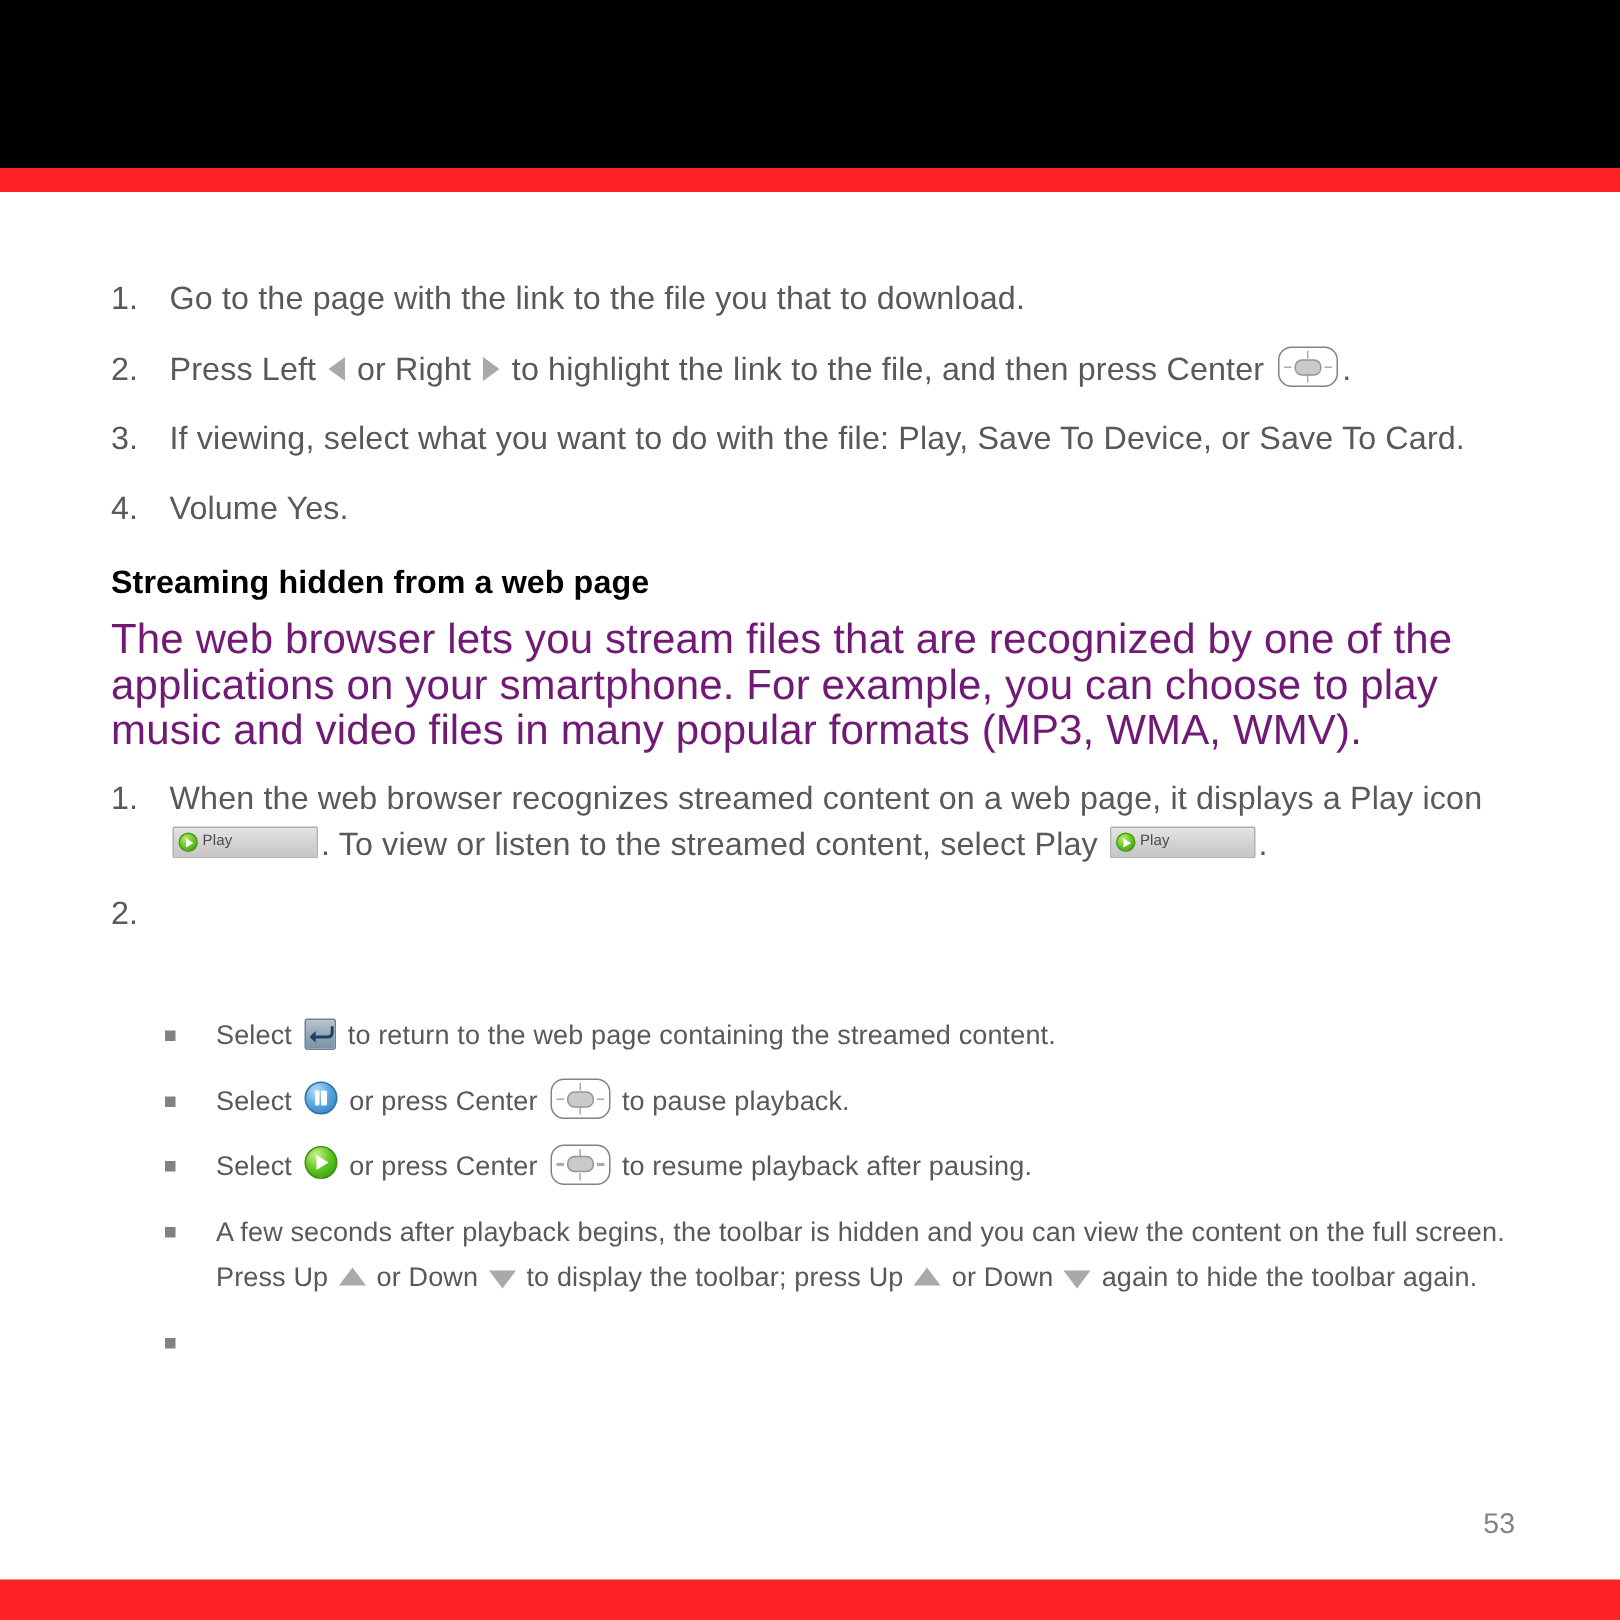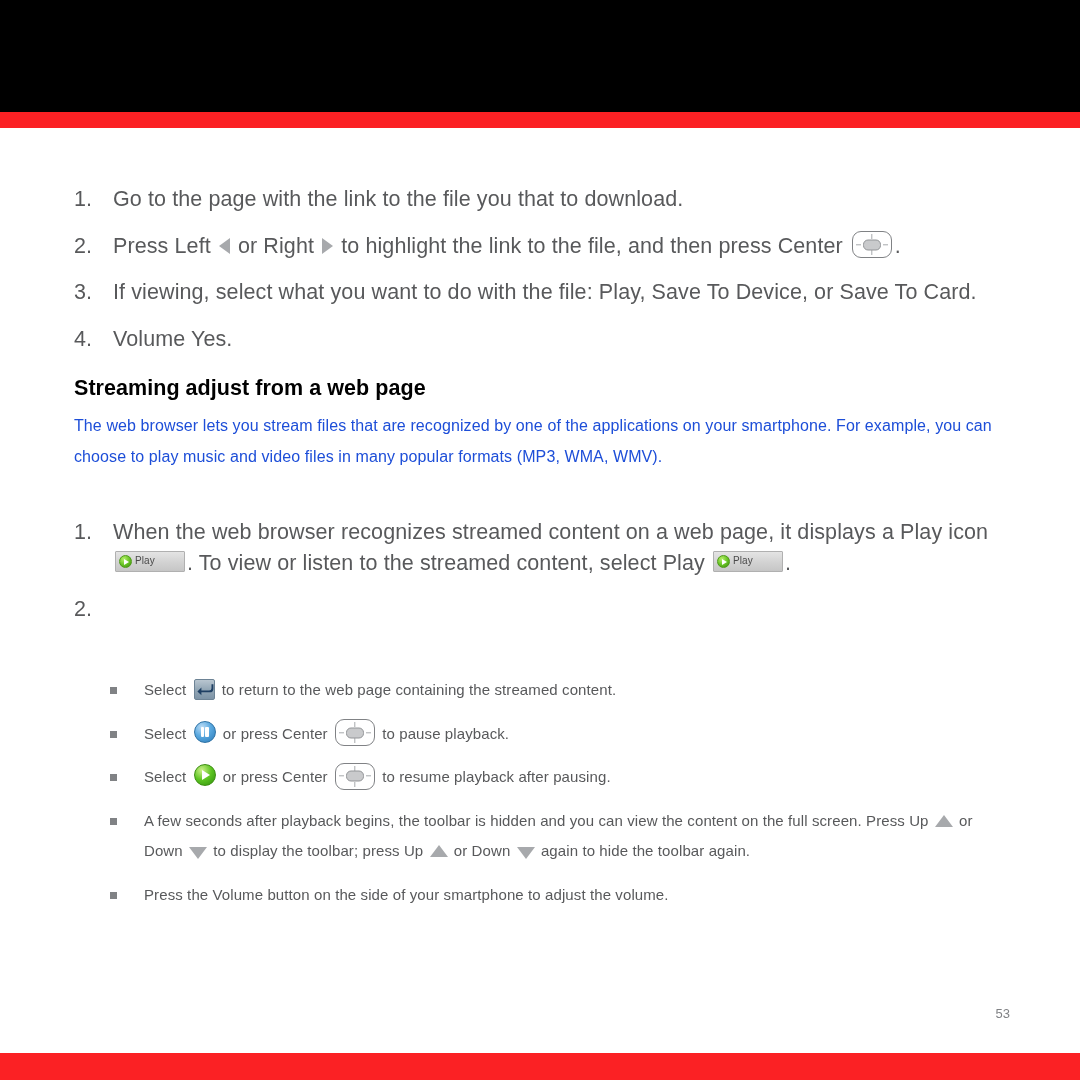--- a/index.html
+++ b/index.html
@@ -64,21 +64,21 @@
     width: 26px;
     text-align: left;
     color: #58595b;
   }
 
   
   .bullet-item {
     position: relative;
     padding-left: 70px;
     color: #58595b;
-    font-size: 15px;
+    font-size: 18px;
     line-height: 30.5px;
     letter-spacing: 0.1px;
   }
   .bullet-item .bullet {
     position: absolute;
     left: 36px;
     top: 12px;
     width: 7px; height: 7px;
     background: #808285;
   }
@@ -87,33 +87,33 @@
     margin: 0;
     color: #000000;
     font-size: 21.5px;
     font-weight: bold;
     letter-spacing: 0.05px;
     line-height: 27px;
   }
 
   p.para {
     margin: 0;
-    color: #1d4ed8;
-    font-size: 16px;
+    color: #701a75;
+    font-size: 28px;
     line-height: 30.5px;
     letter-spacing: 0.1px;
   }
 
   .page-number {
     position: absolute;
     left: 0; top: 0;
     width: 1010px;
     text-align: right;
     color: #808285;
-    font-size: 13px;
+    font-size: 19px;
   }
 
   
   .ic {
     display: inline-block;
     vertical-align: middle;
     position: relative;
   }
 
   
@@ -157,20 +157,21 @@
 
   
   .play-chip {
     width: 68px; height: 19px;
     background: linear-gradient(to bottom, #e4e4e4 0%, #d2d2d2 55%, #c6c6c6 100%);
     border: 1px solid #b0b0b0;
     border-radius: 1px;
     margin: 0 2px;
     top: -2px;
     overflow: hidden;
+    padding-left: 27px;
   }
   .play-chip .pc-circ {
     position: absolute;
     left: 3px; top: 3px;
     width: 13px; height: 13px;
     border-radius: 50%;
     background: radial-gradient(circle at 35% 28%, #b6ef6a 0%, #68c425 52%, #3d8a10 100%);
     border: 1px solid #4e9a17;
     box-sizing: border-box;
   }
@@ -249,39 +250,39 @@
 <div class="content">
 
   <div class="block" id="steps-download" style="top:56px;">
       <div class="num-item"><span class="num">1.</span><span><span>Go to the page with the link to the file you that to download.</span></span></div>
       <div class="num-item" style="margin-top: 16px;"><span class="num">2.</span><span><span>Press Left </span><span class="ic tri tri-left"></span><span> or Right </span><span class="ic tri tri-right"></span><span> to highlight the link to the file, and then press Center </span><span class="ic dpad"><span class="tk tk-t"></span><span class="tk tk-b"></span><span class="tk tk-l"></span><span class="tk tk-r"></span><span class="hub"></span></span><span>.</span></span></div>
       <div class="num-item" style="margin-top: 16px;"><span class="num">3.</span><span><span>If viewing, select what you want to do with the file: Play, Save To Device, or Save To Card.</span></span></div>
       <div class="num-item" style="margin-top: 16px;"><span class="num">4.</span><span><span>Volume Yes.</span></span></div>
     </div>
 
   <div class="block" id="section-heading-wrap" style="top:247px;">
-    <h2 class="section-head">Streaming adjust from a web page</h2>
+    <h2 class="section-head">Streaming hidden from a web page</h2>
   </div>
 
   <div class="block" id="section-intro-wrap" style="top:283px;">
     <p class="para">The web browser lets you stream files that are recognized by one of the applications on your smartphone. For example, you can choose to play music and video files in many popular formats (MP3, WMA, WMV).</p>
   </div>
 
   <div class="block" id="steps-streaming" style="top:389px;">
       <div class="num-item"><span class="num">1.</span><span><span>When the web browser recognizes streamed content on a web page, it displays a Play icon </span><span class="ic play-chip"><span class="pc-circ"></span><span class="pc-label">Play</span></span><span>. To view or listen to the streamed content, select Play </span><span class="ic play-chip"><span class="pc-circ"></span><span class="pc-label">Play</span></span><span>.</span></span></div>
       <div class="num-item" style="margin-top: 16px;"><span class="num">2.</span></div>
     </div>
 
   <div class="block" id="controls-bullets" style="top:547px;">
       <div class="bullet-item"><span class="bullet"></span><span><span>Select </span><span class="ic ic-return"><svg width="19" height="15" viewBox="0 0 19 15">
               <path d="M15.5 2.2 L15.5 6.2 Q15.5 8.4 13.1 8.4 L5.4 8.4 L5.4 5.4 L1.4 9.4 L5.4 13.2 L5.4 10.3 L13.6 10.3 Q17.4 10.3 17.4 6.4 L17.4 2.2 Z" fill="#1f3f63"></path>
             </svg></span><span> to return to the web page containing the streamed content.</span></span></div>
       <div class="bullet-item" style="margin-top: 13px;"><span class="bullet"></span><span><span>Select </span><span class="ic ic-round ic-pause"><span class="bar bar-l"></span><span class="bar bar-r"></span></span><span> or press Center </span><span class="ic dpad"><span class="tk tk-t"></span><span class="tk tk-b"></span><span class="tk tk-l"></span><span class="tk tk-r"></span><span class="hub"></span></span><span> to pause playback.</span></span></div>
       <div class="bullet-item" style="margin-top: 13px;"><span class="bullet"></span><span><span>Select </span><span class="ic ic-round ic-play-round"></span><span> or press Center </span><span class="ic dpad"><span class="tk tk-t"></span><span class="tk tk-b"></span><span class="tk tk-l"></span><span class="tk tk-r"></span><span class="hub"></span></span><span> to resume playback after pausing.</span></span></div>
       <div class="bullet-item" style="margin-top: 13px;"><span class="bullet"></span><span><span>A few seconds after playback begins, the toolbar is hidden and you can view the content on the full screen. Press Up </span><span class="ic tri tri-up"></span><span> or Down </span><span class="ic tri tri-down"></span><span> to display the toolbar; press Up </span><span class="ic tri tri-up"></span><span> or Down </span><span class="ic tri tri-down"></span><span> again to hide the toolbar again.</span></span></div>
-      <div class="bullet-item" style="margin-top: 13px;"><span class="bullet"></span><span><span>Press the Volume button on the side of your smartphone to adjust the volume.</span></span></div>
+      <div class="bullet-item" style="margin-top: 13px;"><span class="bullet"></span></div>
     </div>
 
   <div class="page-number" style="top:878px;">53</div>
 
 </div>
 
 <div class="band-red-bottom"></div>
 
 </body></html>

